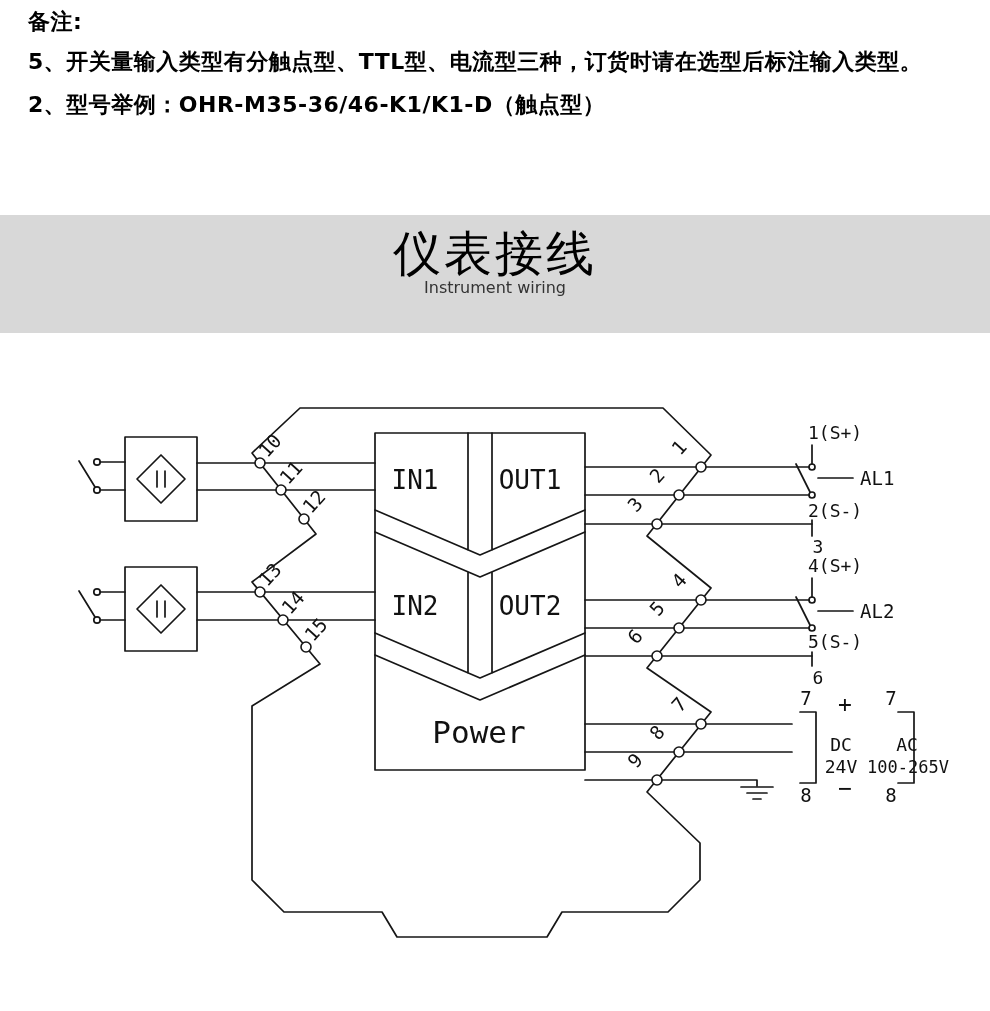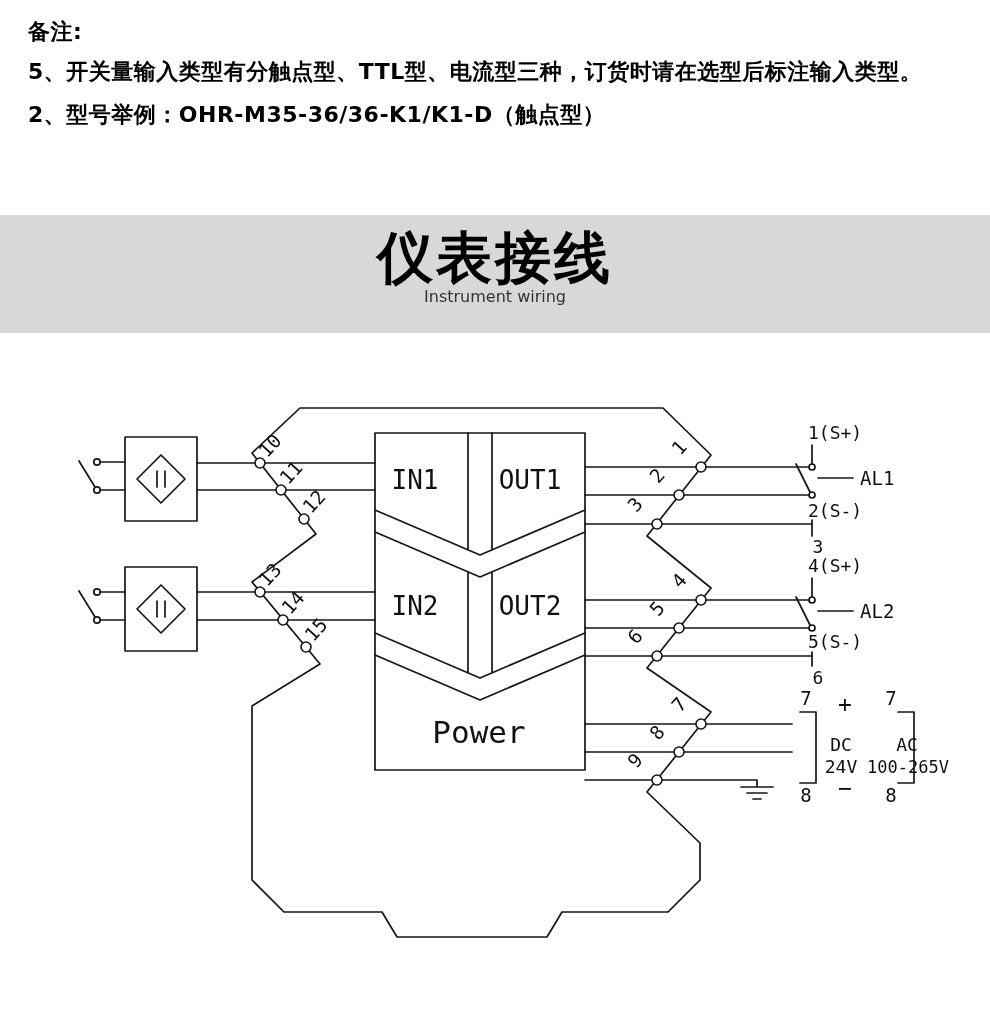--- a/index.html
+++ b/index.html
@@ -5,63 +5,63 @@
   html,body{margin:0;padding:0;background:#ffffff;}
   .page{
     position:relative;
     width:990px;height:1011px;
     background:#ffffff;
     font-family:"DejaVu Sans","Liberation Sans",sans-serif;
     color:#000;
     overflow:hidden;
   }
   .notes{
-    position:absolute;top:12px;left:0;width:100%;
+    position:absolute;top:2px;left:0;width:100%;
     box-sizing:border-box;
     padding:6px 28px 0 28px;
   }
   .notes p{
     margin:0 0 16px 0;
     font-size:22px;
     font-weight:600;
     line-height:1.25;
     letter-spacing:0.5px;
     white-space:nowrap;
   }
   .notes .notes-title{margin-bottom:12px;}
   .banner{
     position:absolute;top:215px;left:0;width:100%;height:118px;
     background:#d8d8d8;
     text-align:center;
   }
   .banner h1{
     margin:12px 0 0 0;
-    font-size:56px;
+    font-size:48px;
     line-height:1.1;
-    font-weight:700;
+    font-weight:400;
     letter-spacing:3px;
   }
   .banner .banner-sub{
     font-size:16px;
     font-weight:400;
     color:#333;
     margin-top:-2px;
   }
   svg.diagram{position:absolute;top:0;left:0;}
   svg text{font-family:"DejaVu Sans Mono","Liberation Mono",monospace;fill:#111;}
 </style>
 </head>
 <body>
 
 <div class="page">
 
   <section class="notes">
     <p class="notes-title">备注:</p>
     <p>5、开关量输入类型有分触点型、TTL型、电流型三种，订货时请在选型后标注输入类型。</p>
-    <p>2、型号举例：OHR-M35-36/36-K1/K1-D（触点型）</p>
+    <p>2、型号举例：OHR-M35-36/46-K1/K1-D（触点型）</p>
   </section>
 
   <section class="banner">
     <h1>仪表接线</h1>
     <div class="banner-sub">Instrument wiring</div>
   </section>
 
   <svg class="diagram" width="990" height="1011" viewBox="0 0 990 1011" xmlns="http://www.w3.org/2000/svg">
 
     <g fill="none" stroke="#161616" stroke-width="1.7" stroke-linejoin="round" stroke-linecap="round">

